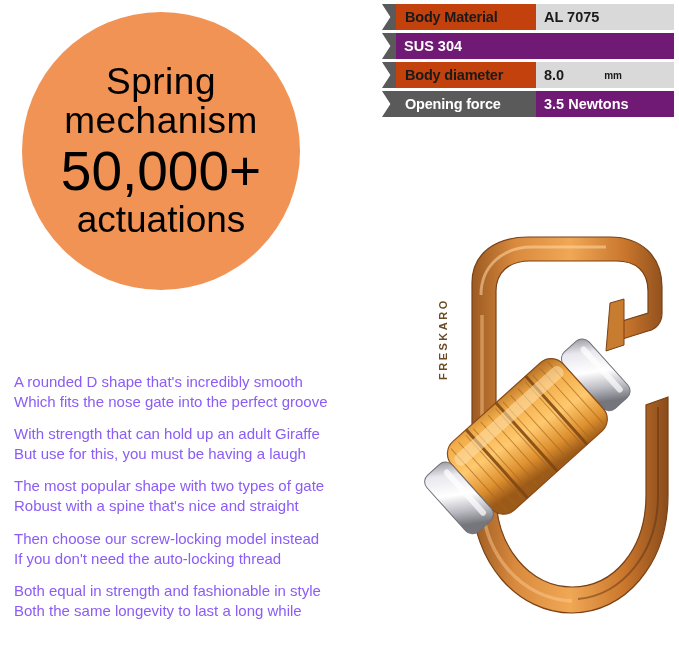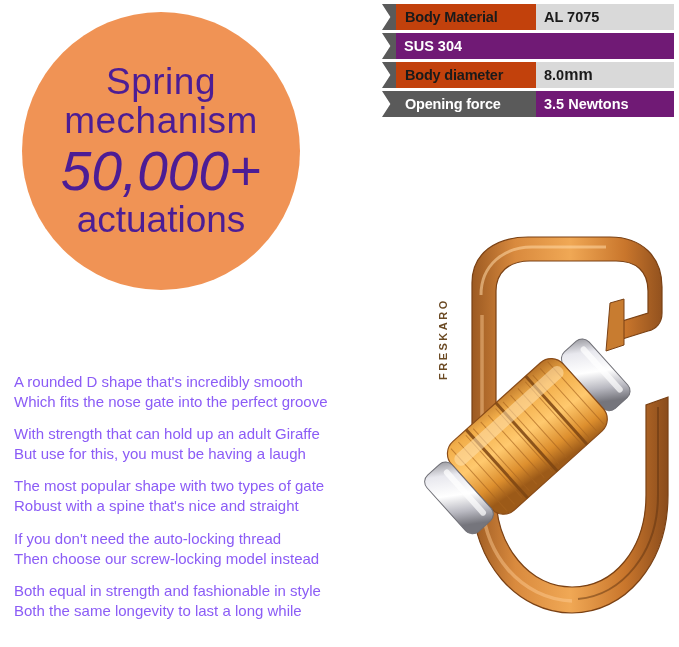--- a/index.html
+++ b/index.html
@@ -53,56 +53,55 @@
     display: flex;
     align-items: center;
     padding-left: 8px;
     font-size: 14.5px;
     font-weight: bold;
     box-sizing: border-box;
   }
   .spec-row.dark .label { background: #5a5a5a; color: #ffffff; }
   .spec-row.dark .value { background: #701a75; color: #ffffff; }
   .spec-row.dark .arrow { background: #5a5a5a; }
-  .unit-sub { font-size: 16px; font-weight: bold; }
+  .unit-sub { font-size: 10px; font-weight: bold; margin-left: 40px; }
 
   
   .badge {
     position: absolute;
     left: 22px;
     top: 12px;
     width: 278px;
     height: 278px;
     border-radius: 50%;
     background: #f09355;
     display: flex;
     flex-direction: column;
     align-items: center;
     justify-content: center;
-    color: #4c1d95;
+    color: #000000;
     text-align: center;
     line-height: 1.02;
   }
   .badge .l1 {
     font-size: 37px;
     font-weight: normal;
     letter-spacing: 0.5px;
   }
   .badge .l2 {
     font-size: 37px;
     font-weight: normal;
     letter-spacing: 0.5px;
     margin-top: 1px;
   }
   .badge .l3 {
     font-size: 55px;
     font-weight: normal;
     letter-spacing: 0px;
     margin-top: 4px;
-    font-style: italic;
   }
   .badge .l4 {
     font-size: 37px;
     font-weight: normal;
     margin-top: 2px;
   }
 
   
   .poem {
     position: absolute;
@@ -190,22 +189,22 @@
   </div>
   <div class="stanza">
     <div>With strength that can hold up an adult Giraffe</div>
     <div>But use for this, you must be having a laugh</div>
   </div>
   <div class="stanza">
     <div>The most popular shape with two types of gate</div>
     <div>Robust with a spine that's nice and straight</div>
   </div>
   <div class="stanza">
+    <div>Then choose our screw-locking model instead</div>
     <div>If you don't need the auto-locking thread</div>
-    <div>Then choose our screw-locking model instead</div>
   </div>
   <div class="stanza">
     <div>Both equal in strength and fashionable in style</div>
     <div>Both the same longevity to last a long while</div>
   </div>
 </div>
 
 <div class="carabiner-wrap">
   <svg width="269" height="452" viewBox="0 0 269 452">
     <defs>

